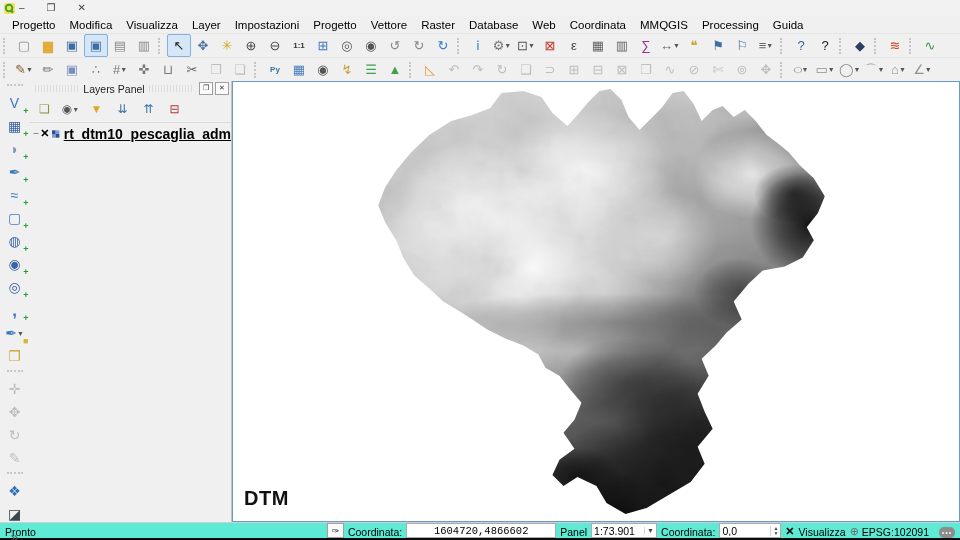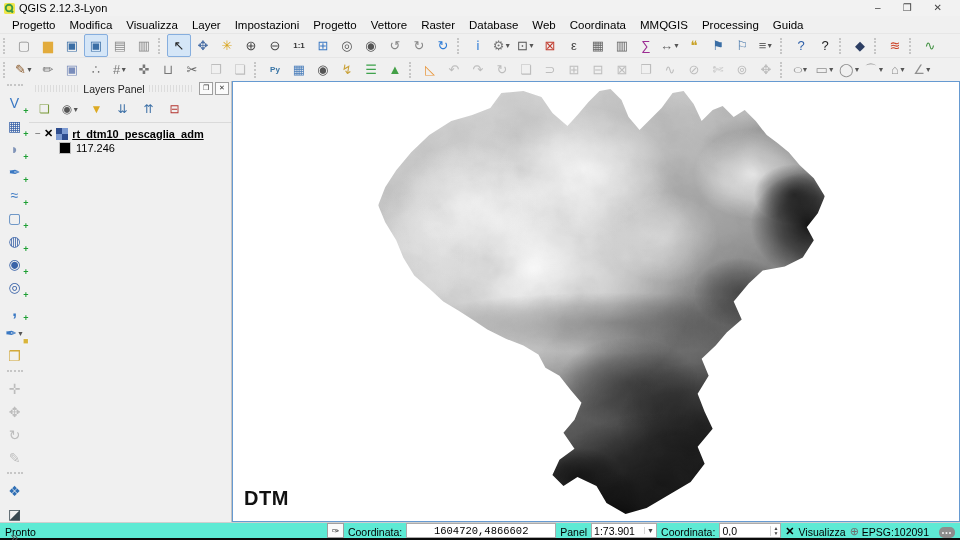--- a/index.html
+++ b/index.html
@@ -39,21 +39,21 @@
   .panel-title{height:15px;display:flex;align-items:center;font-size:10.5px;padding:0 2px;}
   .panel-title .hatch{flex:1;height:7px;background:repeating-linear-gradient(90deg,#dcdcdc 0 1px,#f0f0f0 1px 3px);margin:0 4px;}
   .panel-title .ptxt{color:#222;}
   .pt-btn{width:12px;height:11px;border:1px solid #9f9f9f;background:#fbfbfb;font-size:7px;line-height:9px;text-align:center;color:#333;margin-left:2px;}
   .panel-tools{height:24px;display:flex;align-items:center;padding:1px 3px;}
   .panel-tools .tbtn{width:21px;height:20px;font-size:12px;margin-right:1px;}
   .panel-tree{flex:1;padding-top:3px;border-top:1px solid #dadada;}
   .tree-row{display:flex;align-items:center;height:15px;padding-left:4px;}
   .expander{width:10px;color:#666;font-size:10px;text-align:center;}
   .chk{font-weight:bold;font-size:11px;margin:0 3px 0 1px;}
-  .layer-name{font-weight:bold;text-decoration:underline;font-size:11px;margin-left:4px;}
+  .layer-name{font-weight:bold;text-decoration:underline;font-size:14px;margin-left:4px;}
   .legend-child{display:flex;align-items:center;height:13px;padding-left:30px;}
   .swatch{width:10px;height:10px;border:1px solid #bdbdbd;margin-right:5px;flex:0 0 auto;}
   .legend-label{font-size:11px;}
   
   .canvas{flex:1;position:relative;background:#fff;border:1px solid #669ad1;}
   .canvas svg{position:absolute;inset:0;width:100%;height:100%;}
   .dtm-label{position:absolute;left:11px;bottom:11px;font-size:20px;font-weight:bold;color:#111;letter-spacing:0.5px;}
   
   .statusbar{height:15px;display:flex;align-items:flex-end;background:#5eead4;border-top:1px solid #cfcfcf;
              padding:0 5px;font-size:10.5px;gap:4px;}
@@ -76,21 +76,20 @@
 </style>
 </head>
 <body>
 
 <div class="titlebar">
   <svg class="qgis-logo" viewBox="0 0 12 12">
     <rect x="0" y="0" width="12" height="12" rx="2" fill="#f0e64a"></rect>
     <circle cx="5.5" cy="5.5" r="3.6" fill="none" stroke="#3f9b45" stroke-width="2"></circle>
     <rect x="7" y="7" width="4" height="2.6" rx="1" transform="rotate(45 8 8)" fill="#3f9b45"></rect>
   </svg>
-  <span class="title">QGIS 2.12.3-Lyon</span>
   <div class="wbtns">
     <span>–</span>
     <span>❐</span>
     <span>✕</span>
   </div>
 </div>
 
 <div class="menubar">
     <span>Progetto</span>
     <span>Modifica</span>
@@ -495,24 +494,20 @@
       <div class="tree-row">
         <span class="expander">−</span>
         <span class="chk">✕</span>
         <svg width="12" height="12" viewBox="0 0 12 12">
           <rect width="6" height="6" fill="#2e4d8f"></rect>
             <rect x="6" width="6" height="6" fill="#7d9bd2"></rect>
           <rect y="6" width="6" height="6" fill="#7d9bd2"></rect>
             <rect x="6" y="6" width="6" height="6" fill="#2e4d8f"></rect>
         </svg>
         <span class="layer-name">rt_dtm10_pescaglia_adm</span>
-      </div>
-      <div class="legend-child">
-        <span class="swatch" style="background: rgb(0, 0, 0);"></span>
-        <span class="legend-label">117.246</span>
       </div>
     </div>
   </div>
 
   <div class="canvas">
     <svg viewBox="0 0 725 438" preserveAspectRatio="none">
       <defs>
         <clipPath id="blob">
           <path d="M257,26 L268,11 L290,9 L308,15 L319,31 L334,44 L344,33 L355,20 L366,9 L377,7 L388,18 L395,35 L406,48 L417,37 L428,26 L439,11 L450,9 L460,22 L468,39 L479,28 L489,24 L500,35 L511,28 L522,39 L533,53 L544,61 L555,70 L566,83 L580,96 L591,114 L584,131 L573,145 L580,158 L569,175 L551,184 L529,188 L515,201 L500,219 L508,237 L493,250 L482,263 L468,276 L475,293 L464,311 L471,329 L479,346 L464,364 L471,381 L457,399 L435,412 L413,425 L392,431 L373,420 L363,403 L344,394 L330,403 L319,392 L326,377 L341,366 L330,350 L341,337 L348,320 L337,307 L326,293 L312,285 L305,272 L290,263 L272,256 L254,247 L239,237 L225,228 L210,219 L196,206 L181,193 L170,175 L163,158 L152,140 L145,123 L152,105 L163,88 L178,70 L196,53 L218,39 L239,33 Z"></path>
         </clipPath>

